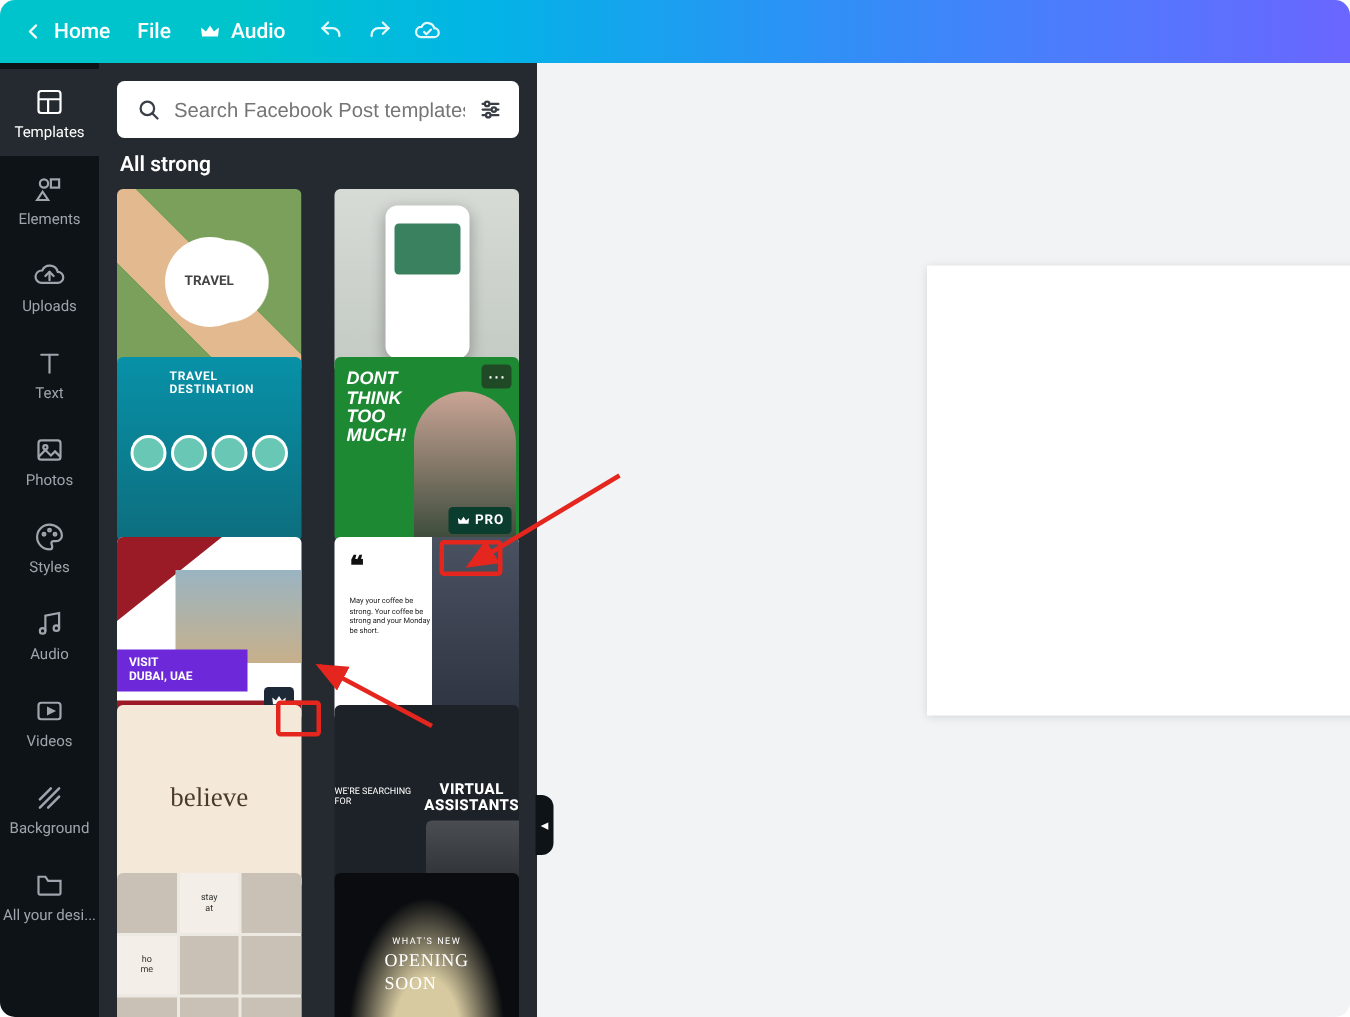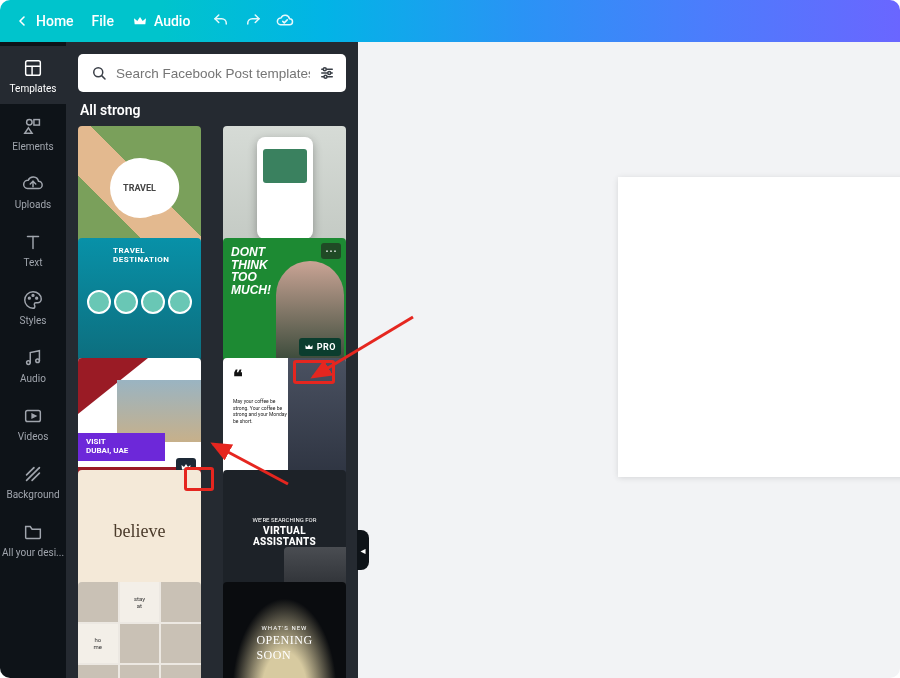--- a/index.html
+++ b/index.html
@@ -47,21 +47,21 @@
   .tpl5 .tri{position:absolute;top:0;left:0;width:0;height:0;border-top:56px solid #9a1b25;border-right:70px solid transparent;}
   .tpl5 .img{position:absolute;top:22px;right:0;width:84px;height:62px;background:linear-gradient(#9ab4c2,#c7b08a);}
   .tpl5 .bar{position:absolute;left:0;bottom:20px;right:36px;height:28px;background:#6d28d9;color:#fff;font-size:8px;font-weight:700;display:flex;flex-direction:column;justify-content:center;padding-left:8px;line-height:1.1;}
   .tpl5 .foot{position:absolute;left:0;right:0;bottom:0;height:14px;background:#9a1b25;}
   .tpl6 { background:#fff;display:flex;align-items:center;}
   .tpl6 .q{position:absolute;left:10px;top:8px;font-size:18px;font-weight:900;color:#111;}
   .tpl6 .para{position:absolute;left:10px;top:40px;width:54px;font-size:5px;line-height:1.3;color:#222;}
   .tpl6 .img{position:absolute;right:0;top:0;bottom:0;width:58px;background:linear-gradient(#4a5161,#2d3340);}
   .tpl7 { background:#f4e9d8;display:flex;align-items:center;justify-content:center;}
   .tpl7 .sc{font-family:cursive;color:#4a3a2a;font-size:18px;}
-  .tpl8 { background:#1d2228;color:#fff;display:flex;flex-direction:column;align-items:center;justify-content:center;position:relative;}
+  .tpl8 { background:#1d2228;color:#fff;display:flex;flex-direction:row;align-items:center;justify-content:center;position:relative;}
   .tpl8 .t1{font-size:6px;margin-bottom:2px;}
   .tpl8 .t2{font-size:10px;font-weight:800;letter-spacing:.3px;text-align:center;line-height:1.1;}
   .tpl8 .kb{position:absolute;right:0;bottom:0;width:62px;height:46px;background:linear-gradient(#4a4d52,#2b2e33);border-radius:4px 0 0 0;}
   .tpl9 { background:#ece8e2;display:grid;grid-template-columns:repeat(3,1fr);grid-template-rows:repeat(3,1fr);gap:2px;}
   .tpl9 div{background:#c9c1b5;}
   .tpl9 .txt{display:flex;align-items:center;justify-content:center;font-size:6px;color:#333;background:#f3efe8;text-align:center;}
   .tpl10 { background:radial-gradient(ellipse at 50% 90%, #d7caa0 0 26%, #0a0c0f 60%);display:flex;flex-direction:column;align-items:center;justify-content:center;color:#fff;}
   .tpl10 .s{font-size:6px;letter-spacing:1px;margin-bottom:2px;}
   .tpl10 .b{font-family:"Times New Roman",serif;font-size:12px;letter-spacing:.5px;}
   
@@ -141,20 +141,28 @@
       </div>
       <div class="rail-item">
         <svg viewBox="0 0 24 24" fill="none" stroke="currentColor" stroke-width="1.6" stroke-linecap="round">
             <line x1="6" y1="6" x2="18" y2="6"></line>
             <line x1="12" y1="6" x2="12" y2="19"></line>
           </svg>
         <span>Text</span>
       </div>
       <div class="rail-item">
         <svg viewBox="0 0 24 24" fill="none" stroke="currentColor" stroke-width="1.6">
+            <rect x="4" y="5" width="16" height="14" rx="2"></rect>
+            <circle cx="9" cy="10" r="1.5"></circle>
+            <path d="M4 17l5-5 4 4 3-3 4 4"></path>
+          </svg>
+        <span>Photos</span>
+      </div>
+      <div class="rail-item">
+        <svg viewBox="0 0 24 24" fill="none" stroke="currentColor" stroke-width="1.6">
             <path d="M12 3a9 9 0 100 18c1.7 0 2-1.2 2-2s-.6-1.6-.6-2.4c0-1 .8-1.6 1.8-1.6H17a4 4 0 004-4c0-4.4-4-8-9-8z"></path>
             <circle cx="8" cy="10" r="1"></circle>
             <circle cx="12" cy="7" r="1"></circle>
             <circle cx="16" cy="10" r="1"></circle>
           </svg>
         <span>Styles</span>
       </div>
       <div class="rail-item">
         <svg viewBox="0 0 24 24" fill="none" stroke="currentColor" stroke-width="1.6" stroke-linecap="round">
             <path d="M9 17V6l10-2v11"></path>

